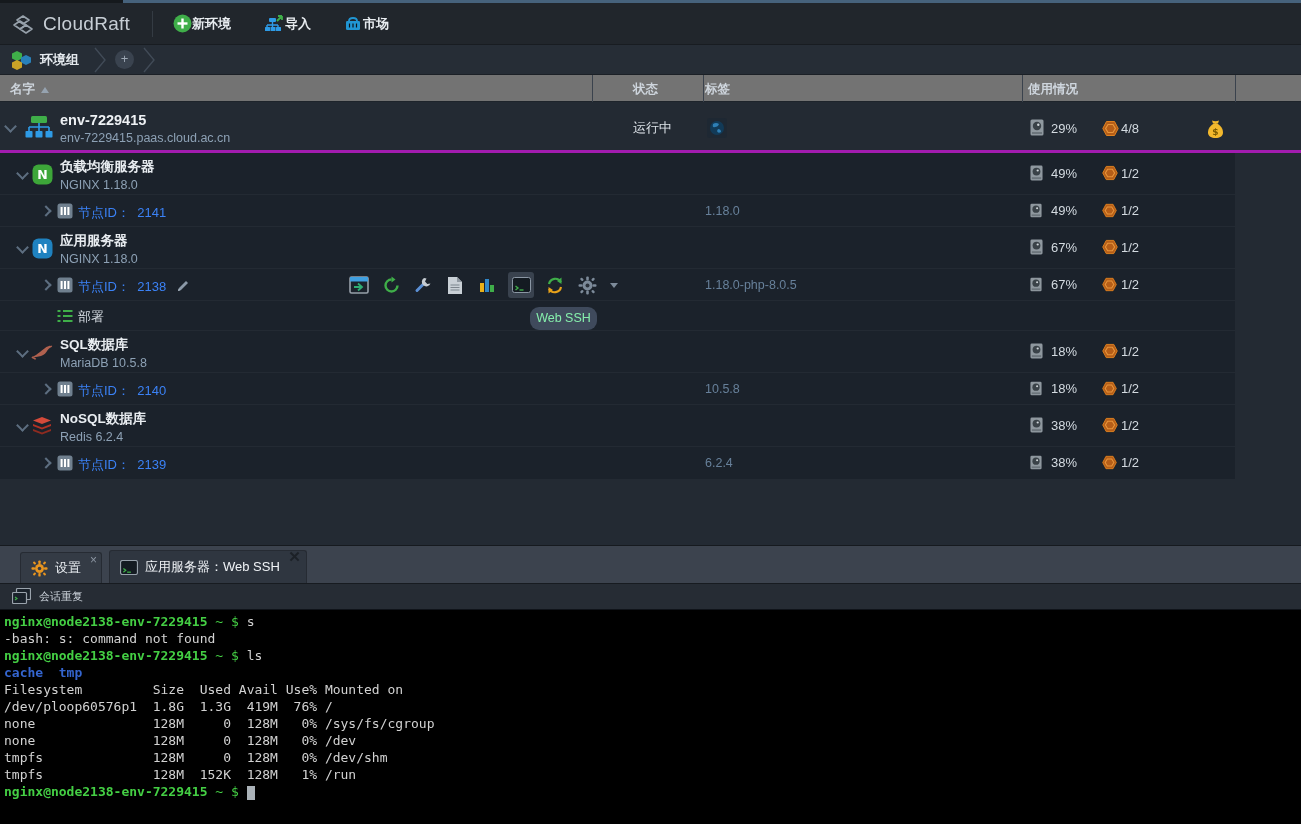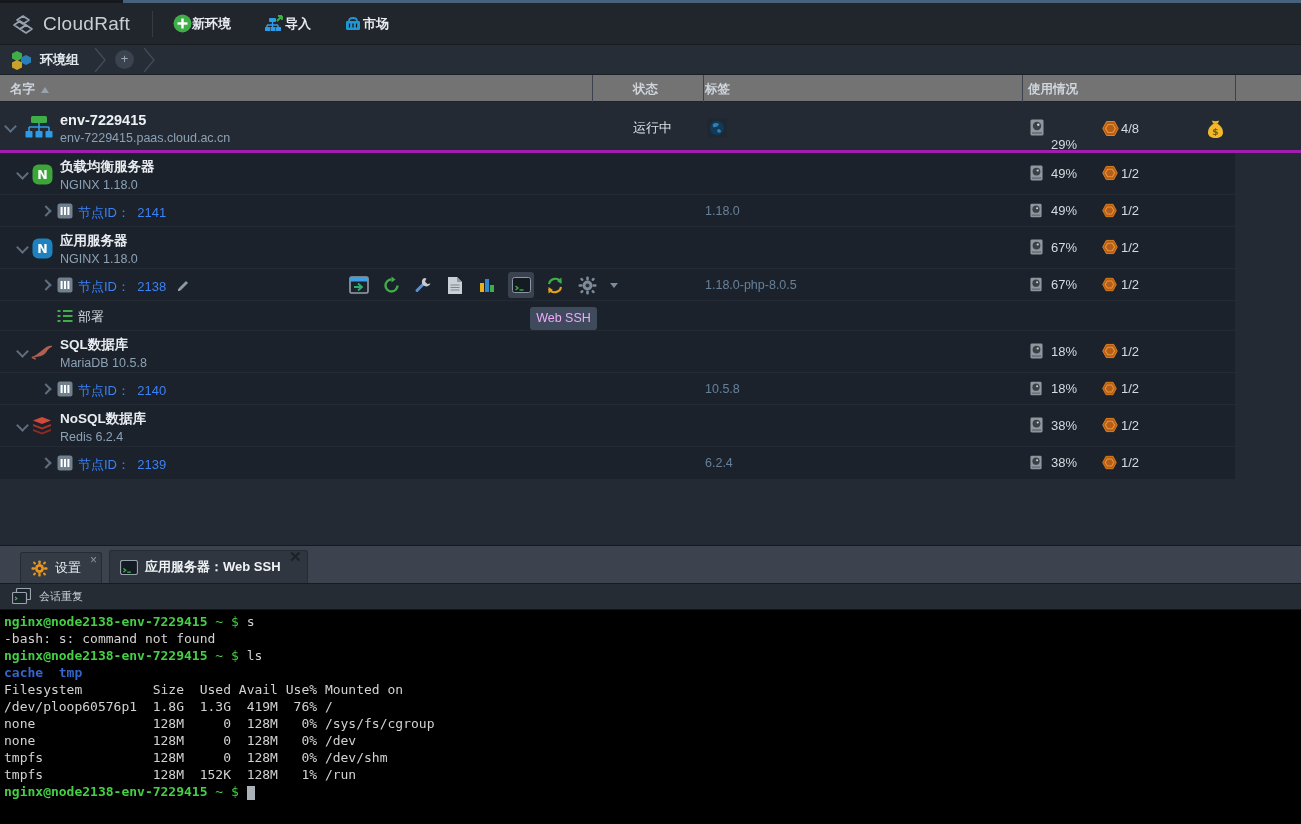--- a/index.html
+++ b/index.html
@@ -66,34 +66,34 @@
 
   
   #node-toolbar { position:absolute; left:348px; top:3px; display:flex; align-items:center; gap:10px; }
   .tool { width:22px; height:22px; display:flex; align-items:center; justify-content:center; cursor:pointer; }
   .tool.sel { background:#39424e; border-radius:3px; width:26px; height:26px; }
   .caret-down { width:0; height:0; border-left:4px solid transparent; border-right:4px solid transparent;
     border-top:5px solid #7d8b9a; margin-left:2px; }
 
   
   #webssh-tooltip { position:absolute; left:530px; top:154px; width:67px; height:23px; background:#3f4a5c;
-    border-radius:3px; color:#f0abfc; font-size:12.5px; text-align:center; line-height:22px; z-index:5; }
+    border-radius:9px; color:#86efac; font-size:12.5px; text-align:center; line-height:22px; z-index:5; }
 
   
   #empty-area { height:66px; background:#232a33; }
 
   
   #tabstrip { position:relative; height:38px; background:#3c434e; border-top:1px solid #161a1f;
     display:flex; align-items:flex-end; padding-left:20px; }
   .tab { position:relative; display:flex; align-items:center; gap:7px; cursor:pointer;
     border:1px solid #262b33; border-bottom:none; border-radius:3px 3px 0 0; }
   .tab.inactive { height:31px; background:#343b45; padding:0 20px 0 10px; margin-right:7px; }
   .tab.active { height:33px; background:#2f3640; padding:0 26px 0 10px; }
   .tab .lbl { font-size:13px; color:#e8ecf0; white-space:nowrap; }
-  .tab.active .lbl { font-weight:bold; color:#f0f3f6; }
+  .tab.active .lbl { font-weight:normal; color:#f0f3f6; }
   .tab-close { position:absolute; top:1px; right:4px; font-size:12px; color:#8b95a1; line-height:12px; cursor:pointer; }
   .tab.active .tab-close { font-size:15px; font-weight:bold; color:#1c2127; top:0; right:5px; }
 
   
   #session-bar { height:27px; background:#262c34; border-top:1px solid #171b20; border-bottom:1px solid #10141a;
     display:flex; align-items:center; padding-left:12px; gap:8px; }
   #session-bar .lbl { font-size:11px; color:#cdd4dc; }
 
   
   #terminal { height:214px; background:#000; padding:3px 0 0 4px;
@@ -222,21 +222,21 @@
     </svg>
   </span>
   <span class="u-disk" style="top:17px">
     <svg width="14" height="17" viewBox="0 0 14 17">
         <rect x="0.5" y="0.5" width="13" height="16" rx="1.5" fill="#8f989f"></rect>
         <circle cx="7" cy="7" r="4.2" fill="#3a4248"></circle>
         <circle cx="8.3" cy="5.8" r="1.2" fill="#cfd5d9"></circle>
         <rect x="2" y="13" width="10" height="2" fill="#6c757c"></rect>
       </svg>
   </span>
-  <span class="u-pct" style="top:35px">29%</span>
+  <span class="u-pct" style="top:19px">29%</span>
   <span class="u-hex" style="top:18px">
     <svg width="17" height="17" viewBox="0 0 17 17">
         <polygon points="4.5,1.5 12.5,1.5 16.2,8.5 12.5,15.5 4.5,15.5 0.8,8.5" fill="#b65e18" stroke="#e0821f" stroke-width="1"></polygon>
         <polygon points="6,4.5 11,4.5 13.4,8.5 11,12.5 6,12.5 3.6,8.5" fill="none" stroke="#e8953a" stroke-width="1.2"></polygon>
       </svg>
   </span>
   <span class="u-frac" style="top:19px">4/8</span>
   <span class="abs" style="left:1206px; top:16px">
     <svg width="19" height="21" viewBox="0 0 19 21">
       <path d="M7 5.5 L6 2.5 q3.5 1.5 7 0 L12 5.5 Z" fill="#f2b82d"></path>

